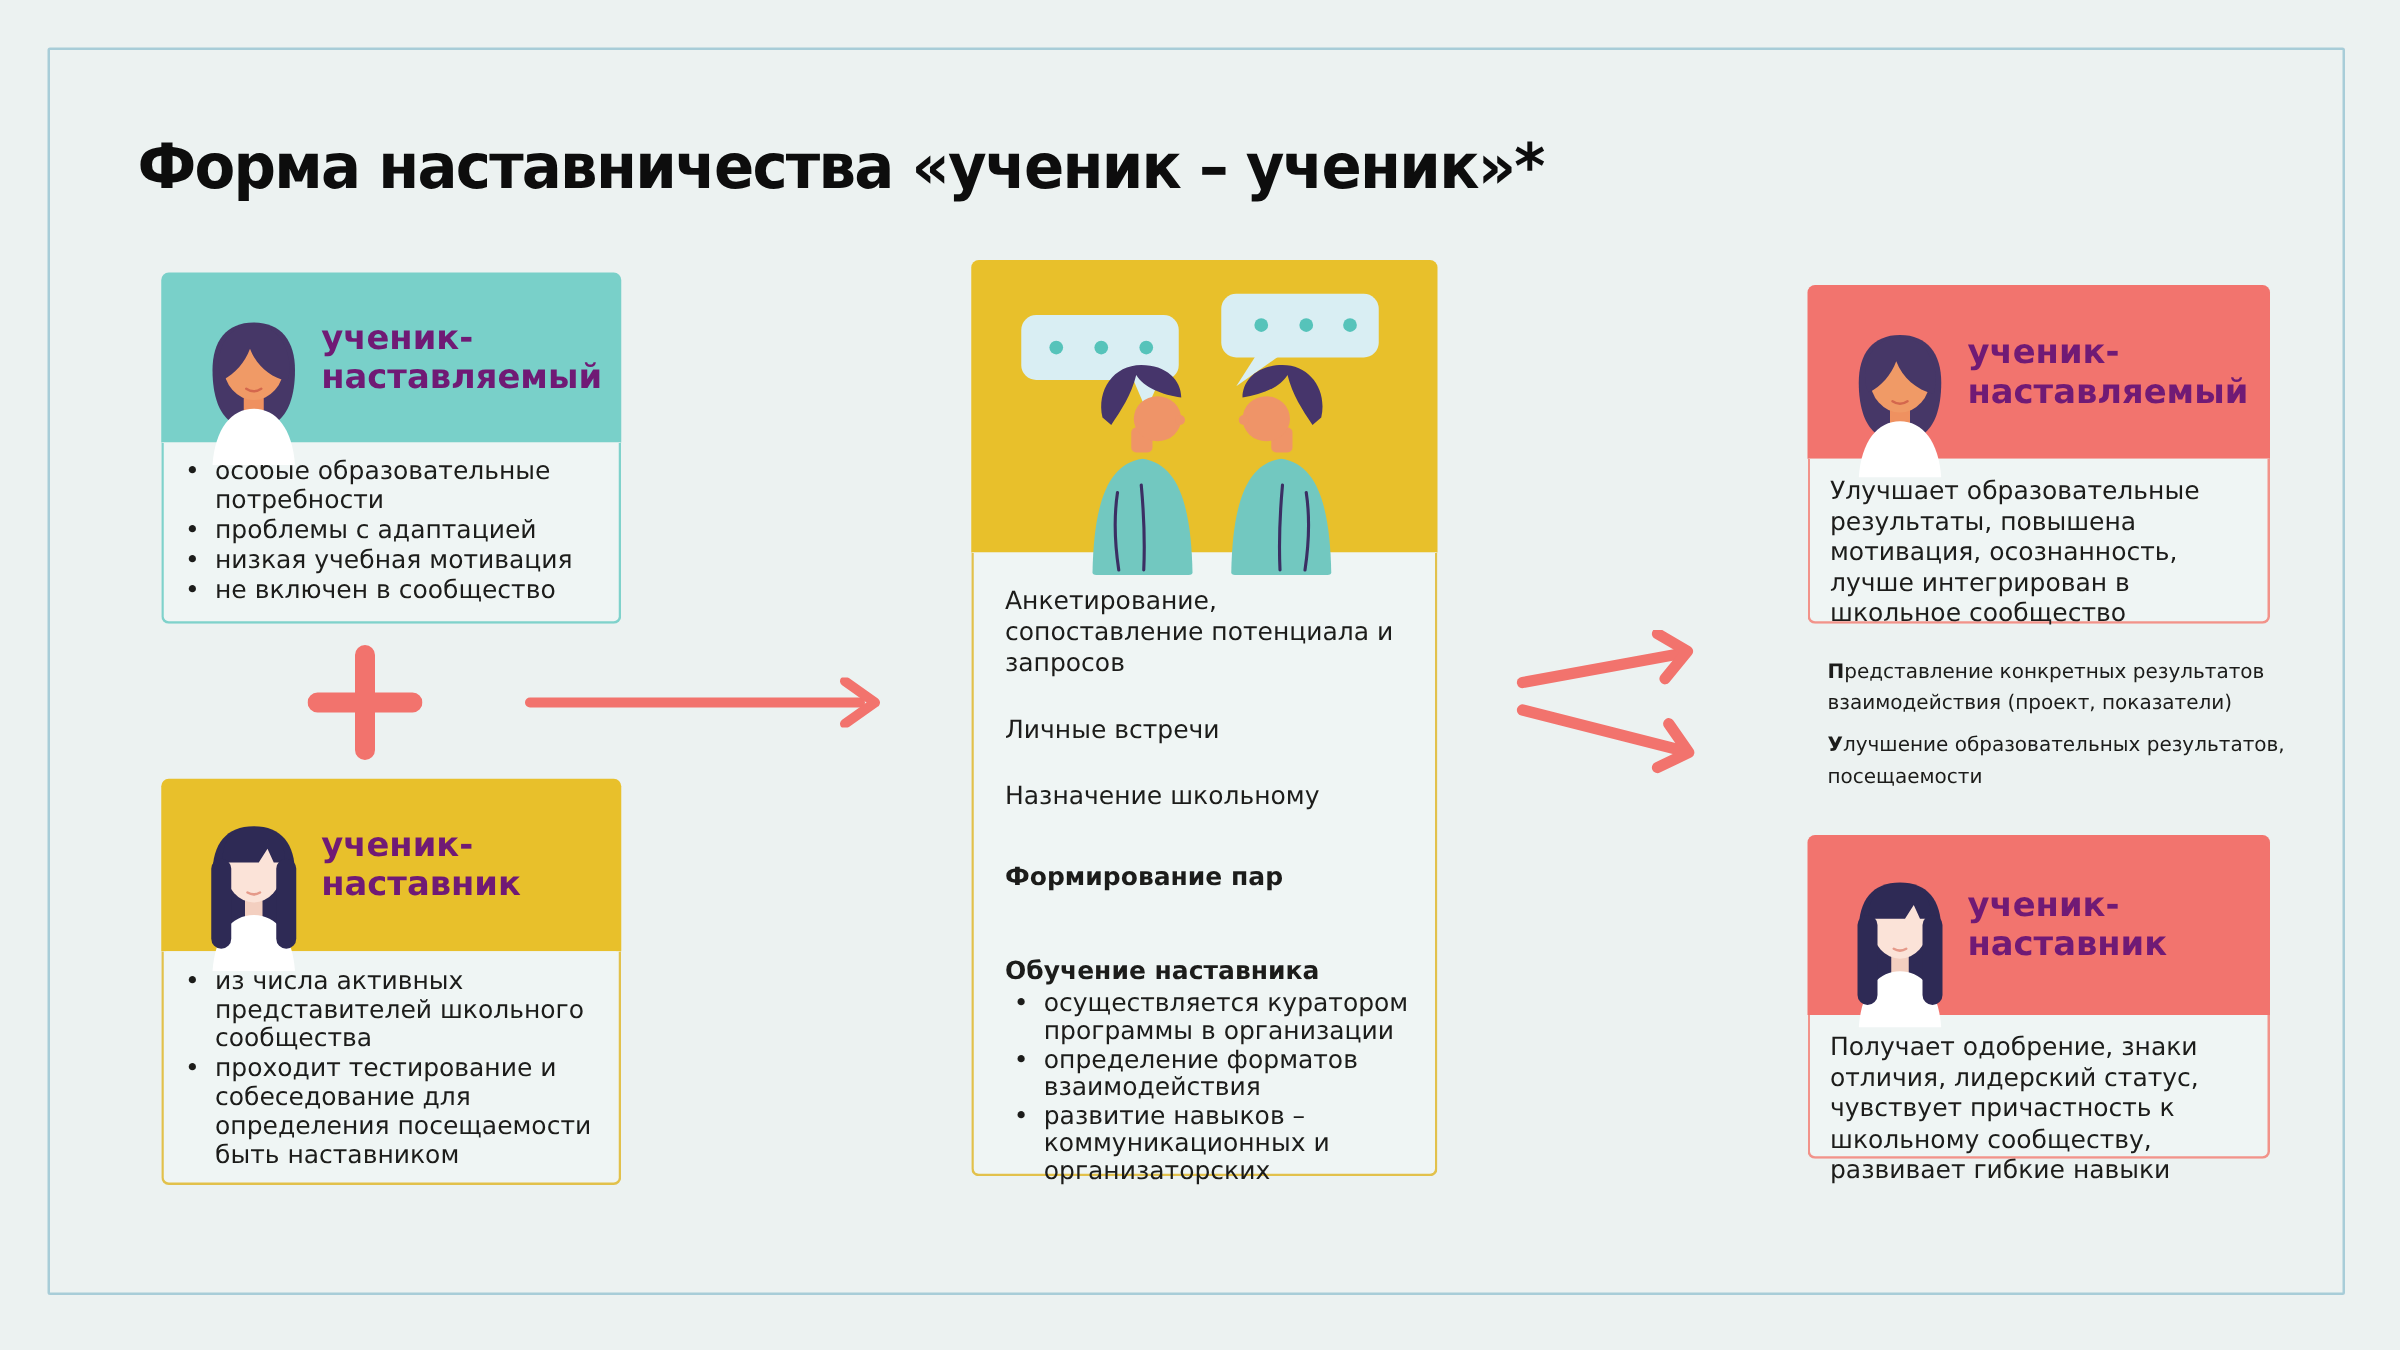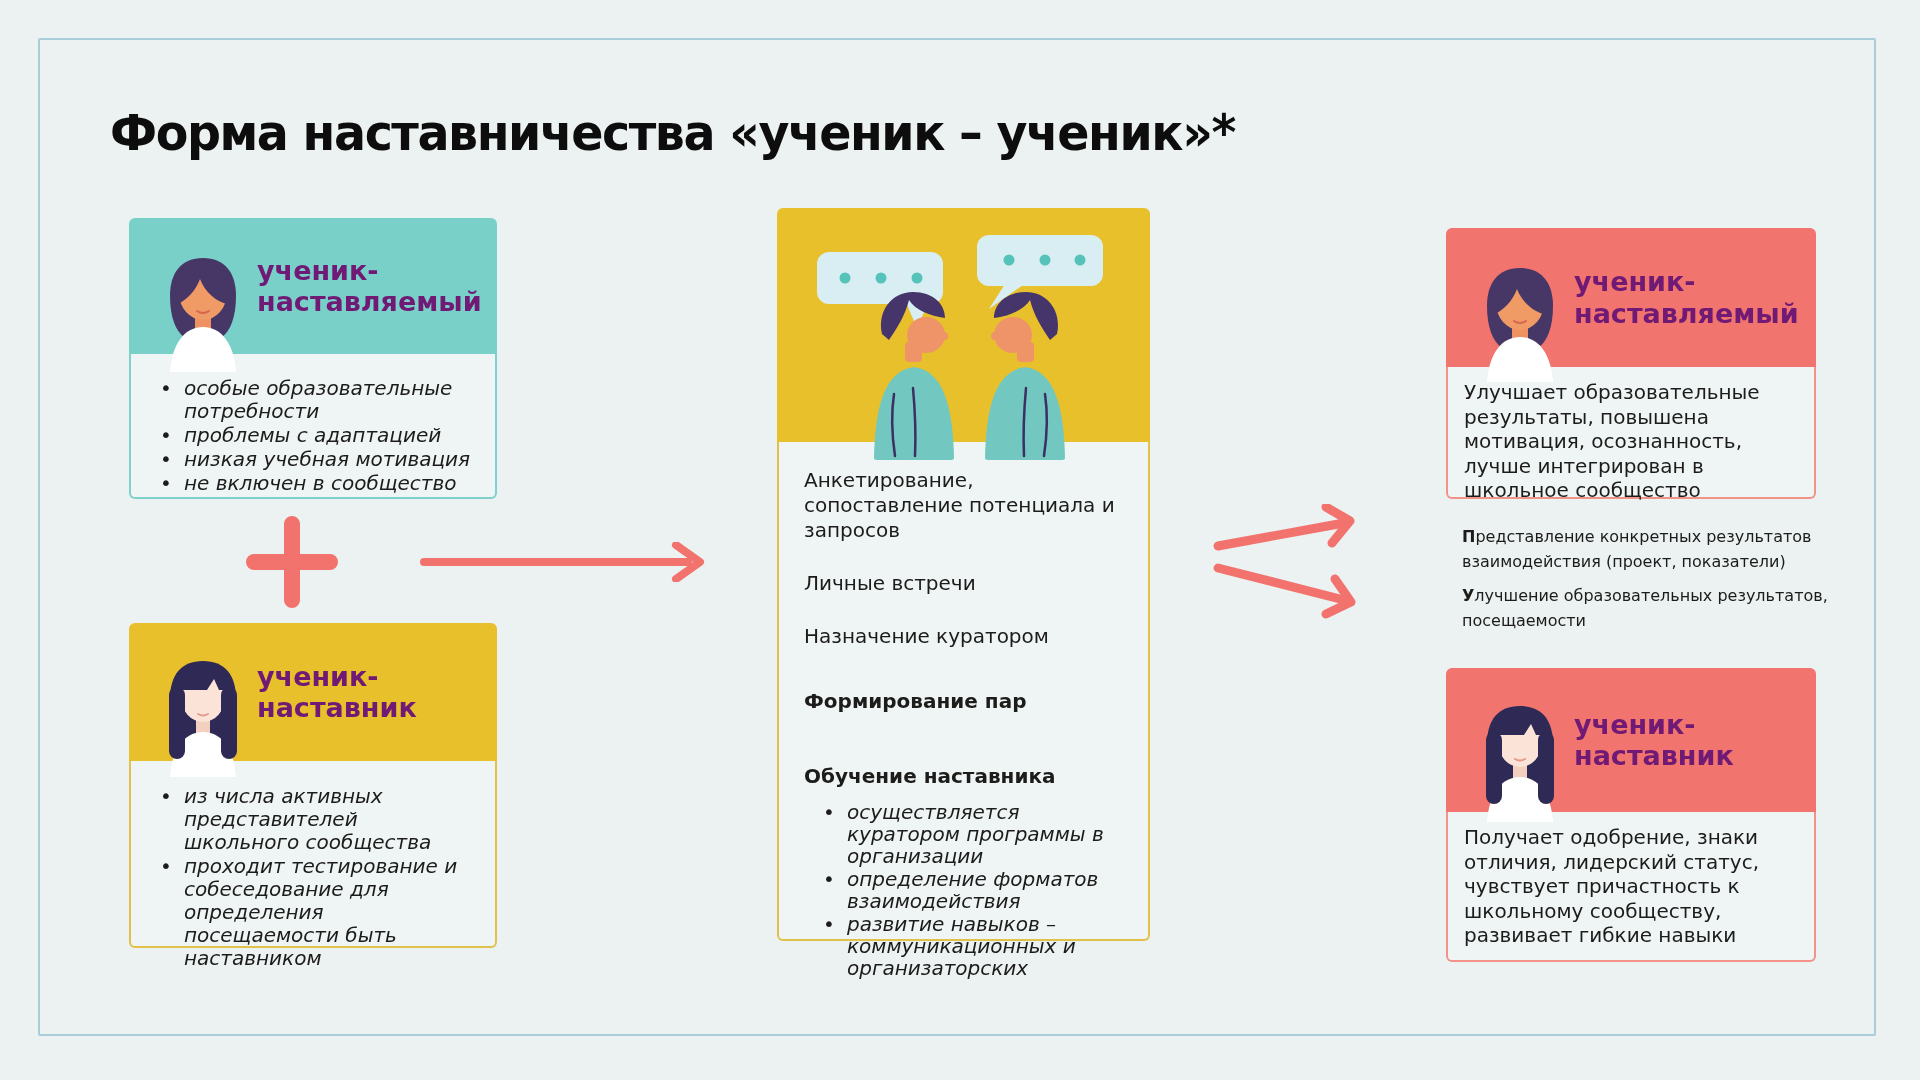--- a/index.html
+++ b/index.html
@@ -28,21 +28,21 @@
     background:#eff5f4;border-radius:0 0 6px 6px;box-sizing:border-box;
     font-size:20px;position:relative;
   }
   
   .mentee-left{left:129px;top:218px;width:368px;}
   .mentee-left .card-header{height:136px;background:#79d0c9;}
   .mentee-left .card-body{height:145px;border:2px solid #7fd2cb;border-top:none;padding:11px 10px 0 12px;}
   .mentor-left{left:129px;top:623px;width:368px;}
   .mentor-left .card-header{height:138px;background:#e8c02b;}
   .mentor-left .card-body{height:187px;border:2px solid #e2c14b;border-top:none;padding:12px 10px 0 12px;}
-  ul.bullets{list-style:none;margin:12px;padding:0;font-style:italic;}
+  ul.bullets{list-style:none;margin:0;padding:0;}
   ul.bullets li{
     position:relative;padding-left:29px;line-height:23px;margin:0 0 1px 0;
   }
   ul.bullets li::before{content:"•";position:absolute;left:5px;top:0;}
   
   .process{left:777px;top:208px;width:373px;}
   .illus{height:234px;background:#e8c02b;border-radius:6px 6px 0 0;position:relative;}
   .illus svg{position:absolute;left:0;top:0;z-index:2;}
   .process-body{height:499px;border:2px solid #e2c14b;border-top:none;padding:26px 14px 0 25px;}
   .process-step{margin:0 0 28px 0;line-height:25px;}
@@ -50,21 +50,21 @@
   .process-bold{margin:0 0 50px 0;line-height:25px;font-weight:bold;}
   .process-bold.b2{margin-bottom:2px;margin-top:44px;}
   .process-body ul.bullets li{padding-left:31px;line-height:22px;}
   .process-body ul.bullets li::before{left:7px;}
   
   .mentee-right{left:1446px;top:228px;width:370px;}
   .mentee-right .card-header{height:139px;background:#f2746e;}
   .mentee-right .card-body{height:132px;border:2px solid #f2938a;border-top:none;}
   .mentor-right{left:1446px;top:668px;width:370px;}
   .mentor-right .card-header{height:144px;background:#f2746e;}
-  .mentor-right .card-body{height:150px;border:2px solid #f2938a;border-top:none;}
+  .mentor-right .card-body{height:115px;border:2px solid #f2938a;border-top:none;}
   .plain-text{margin:0;padding:13px 22px 0 16px;line-height:24.5px;}
   .outcomes{position:absolute;left:1462px;top:524px;width:372px;font-size:16px;}
   .outcome{margin:0 0 9px 0;line-height:25px;}
   .outcome b{font-weight:bold;}
   
   .connector{position:absolute;}
   .plus-svg{left:246px;top:516px;}
   .arrow1-svg{left:420px;top:542px;}
   .arrow2-svg{left:1210px;top:504px;}
   .defs-hidden{position:absolute;width:0;height:0;overflow:hidden;}
@@ -170,21 +170,21 @@
       <path d="M268,186 C271,206 270,228 267,248" stroke="#3b2f63" stroke-width="2.5" fill="none" stroke-linecap="round"></path>
       <path d="M249,180 C247,202 246,226 247,248" stroke="#3b2f63" stroke-width="2.5" fill="none" stroke-linecap="round"></path>
       <ellipse cx="236" cy="127" rx="19" ry="18" fill="#ef9468"></ellipse>
       <circle cx="218" cy="128" r="4" fill="#ef9468"></circle>
       <path d="M280,126 C285,104 271,84 249,84 C229,84 217,96 217,110 C232,108 247,102 253,92 C257,108 265,120 273,132 Z" fill="#46356b"></path>
     </svg>
   </div>
   <div class="card-body process-body">
     <p class="process-step">Анкетирование, сопоставление потенциала и запросов</p>
     <p class="process-step">Личные встречи</p>
-    <p class="process-step step3">Назначение куратором</p>
+    <p class="process-step step3">Назначение школьному</p>
     <p class="process-bold">Формирование пар</p>
     <p class="process-bold b2">Обучение наставника</p>
     <ul class="bullets">
 
     <li>осуществляется куратором программы в организации</li>
         <li>определение форматов взаимодействия</li>
         <li>развитие навыков – коммуникационных и организаторских</li>
       </ul>
   </div>
 </section>

